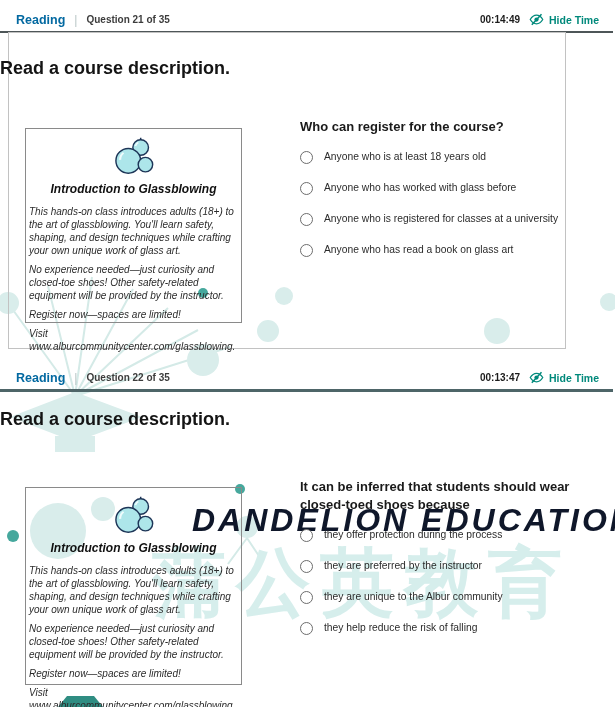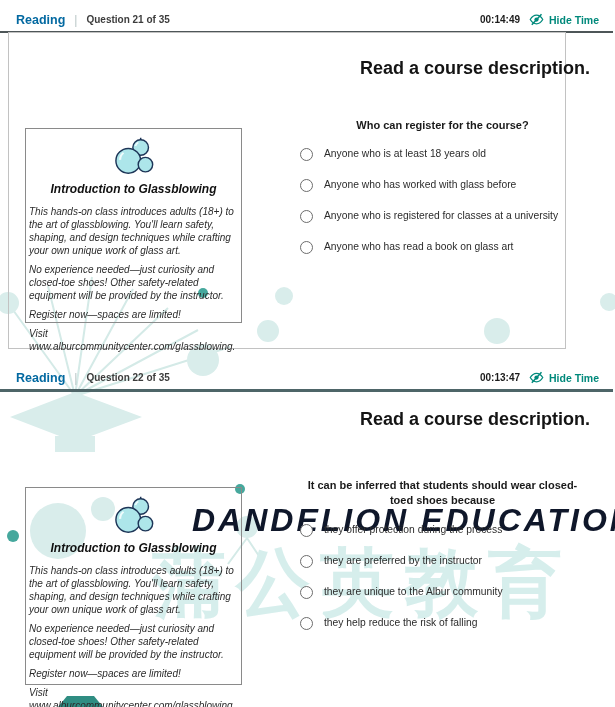--- a/index.html
+++ b/index.html
@@ -37,44 +37,43 @@
   .qpos{font-size:10px;font-weight:bold;color:#3c3c3c;}
   .hdr-spacer{flex:1;}
   .timer{font-size:10px;font-weight:bold;color:#1c1c1c;margin-right:9px;}
   .hide-btn{display:flex;align-items:center;gap:5px;cursor:pointer;}
   .hide-label{font-size:10.5px;font-weight:bold;color:#00897b;}
   .panel-box{
     position:absolute;left:8px;top:32px;width:556px;height:315px;
     border:1px solid #c2c2c2;background:transparent;
   }
   .panel-title{
-    position:absolute;left:0;width:590px;text-align:right;
+    position:absolute;left:0;width:590px;text-align:left;
     font-size:18px;font-weight:bold;color:#141414;
   }
   .title1{top:58px;}
   .title2{top:409px;}
   .course-card{
     position:absolute;left:25px;width:217px;box-sizing:border-box;
     border:1px solid #8a8a8a;padding:6px 3px 5px;background:transparent;font-style:italic;
   }
   .card1{top:128px;height:195px;}
   .card2{top:487px;height:198px;}
   .card-icon{text-align:center;line-height:0;margin-top:2px;}
   .card-title{
     text-align:center;font-size:12px;font-weight:bold;color:#101010;
     margin:5px 0 9px;
   }
   .card-p{font-size:10px;line-height:1.3;color:#2b2b2b;margin:0 0 6px;}
   .qcol{position:absolute;left:300px;width:285px;}
   .qcol1{top:118px;}
   .qcol2{top:478px;}
   .q-prompt{
-    font-size:11px;font-weight:bold;color:#1a1a1a;line-height:1.4;
+    font-size:13px;font-weight:bold;color:#1a1a1a;line-height:1.4;
     margin:0 0 15px;
-    text-align:center;
   }
   .opt{display:flex;gap:11px;margin-bottom:18px;}
   .radio{
     width:13px;height:13px;border:1.5px solid #6d6d6d;border-radius:50%;
     flex:0 0 auto;background:#ffffff;box-sizing:border-box;
   }
   .opt-label{font-size:10.3px;color:#2b2b2b;}
 </style>
 </head>
 <body>

